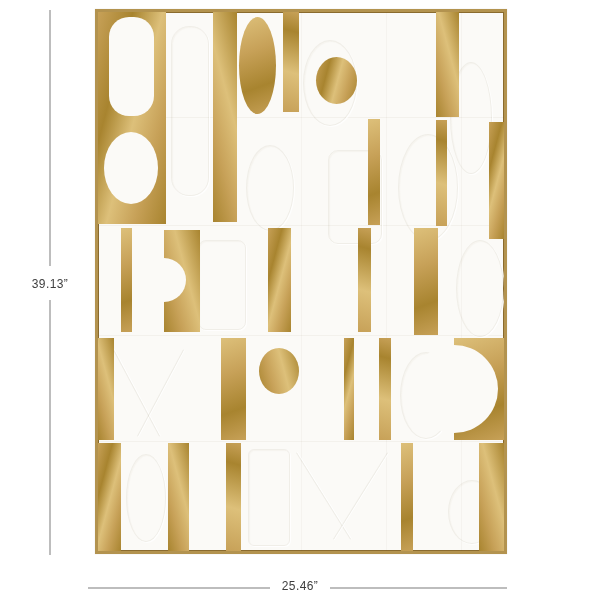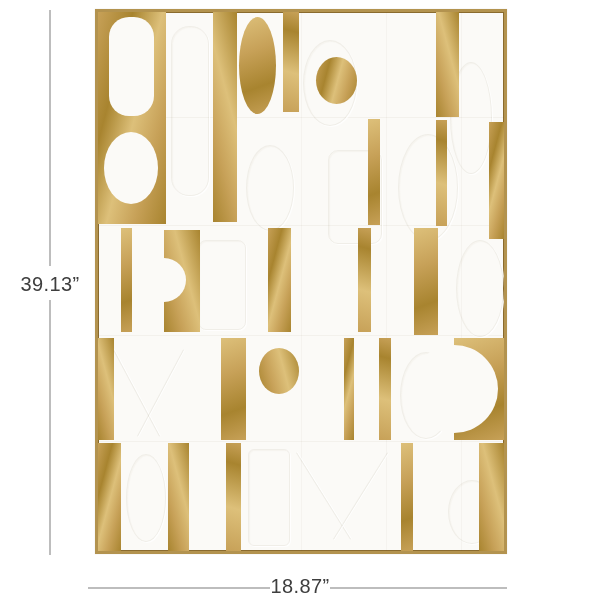--- a/index.html
+++ b/index.html
@@ -28,36 +28,36 @@
     border:1px solid rgba(95,80,40,.07);
     box-shadow:1px 1px 1px rgba(255,255,255,.9), inset 1px 1px 1px rgba(120,100,60,.04);
   }
   .emboss-line{background:rgba(95,80,40,.08);box-shadow:1px 0 0 rgba(255,255,255,.85);}
   .seam-h{background:rgba(100,85,45,.05);}
   .seam-v{background:rgba(100,85,45,.04);}
   
   .dim-line{position:absolute;background:var(--line-color,#bdbdbd);}
   .dim-label{
     position:absolute;transform:translate(-50%,-50%);
-    color:var(--text-color,#3e3e3e);font-size:20px;font-weight:500;letter-spacing:.4px;
+    color:var(--text-color,#3e3e3e);font-size:12px;font-weight:500;letter-spacing:.4px;
     white-space:nowrap;background:transparent;
   }
 </style>
 </head>
 <body>
 
 <div class="scene">
 
   <div class="dim-line" style="left:49px;top:10px;width:2px;height:256px;"></div>
   <div class="dim-line" style="left:49px;top:300px;width:2px;height:255px;"></div>
   <div class="dim-label" style="left:50px;top:284px;">39.13”</div>
 
   <div class="dim-line" style="left:88px;top:587px;width:182px;height:2px;"></div>
   <div class="dim-line" style="left:330px;top:587px;width:177px;height:2px;"></div>
-  <div class="dim-label" style="left:300px;top:586px;">18.87”</div>
+  <div class="dim-label" style="left:300px;top:586px;">25.46”</div>
 
   <div class="artwork-frame">
     <div class="artwork-canvas">
         <div class="shape seam-h" style="left: 0px; top: 105px; width: 406px; height: 1px;"></div>
         <div class="shape seam-h" style="left: 0px; top: 213px; width: 406px; height: 1px;"></div>
         <div class="shape seam-h" style="left: 0px; top: 323px; width: 406px; height: 1px;"></div>
         <div class="shape seam-h" style="left: 0px; top: 429px; width: 406px; height: 1px;"></div>
         <div class="shape seam-v" style="left: 203px; top: 0px; width: 1px; height: 539px;"></div>
         <div class="shape seam-v" style="left: 288px; top: 0px; width: 1px; height: 539px;"></div>
         <div class="shape seam-v" style="left: 363px; top: 0px; width: 1px; height: 539px;"></div>

